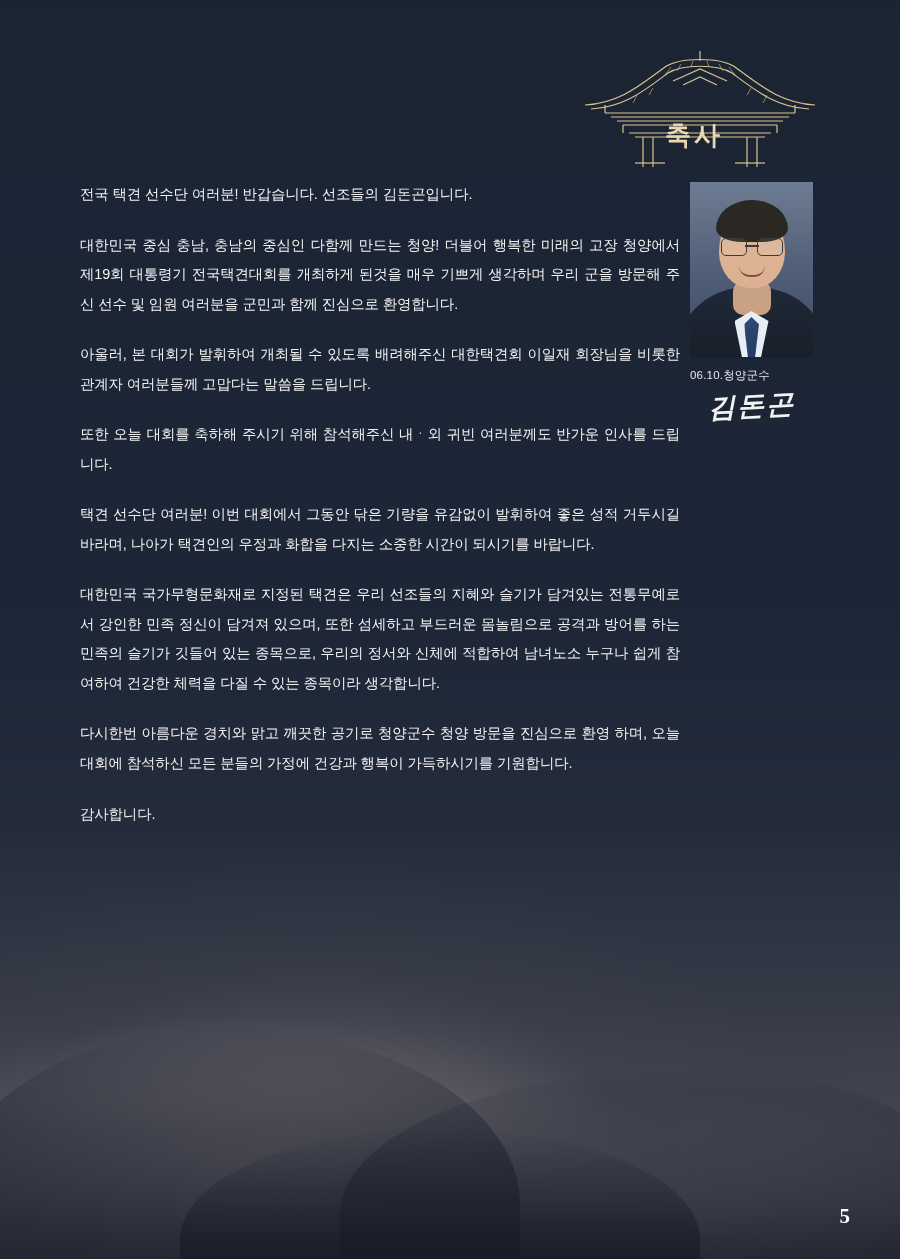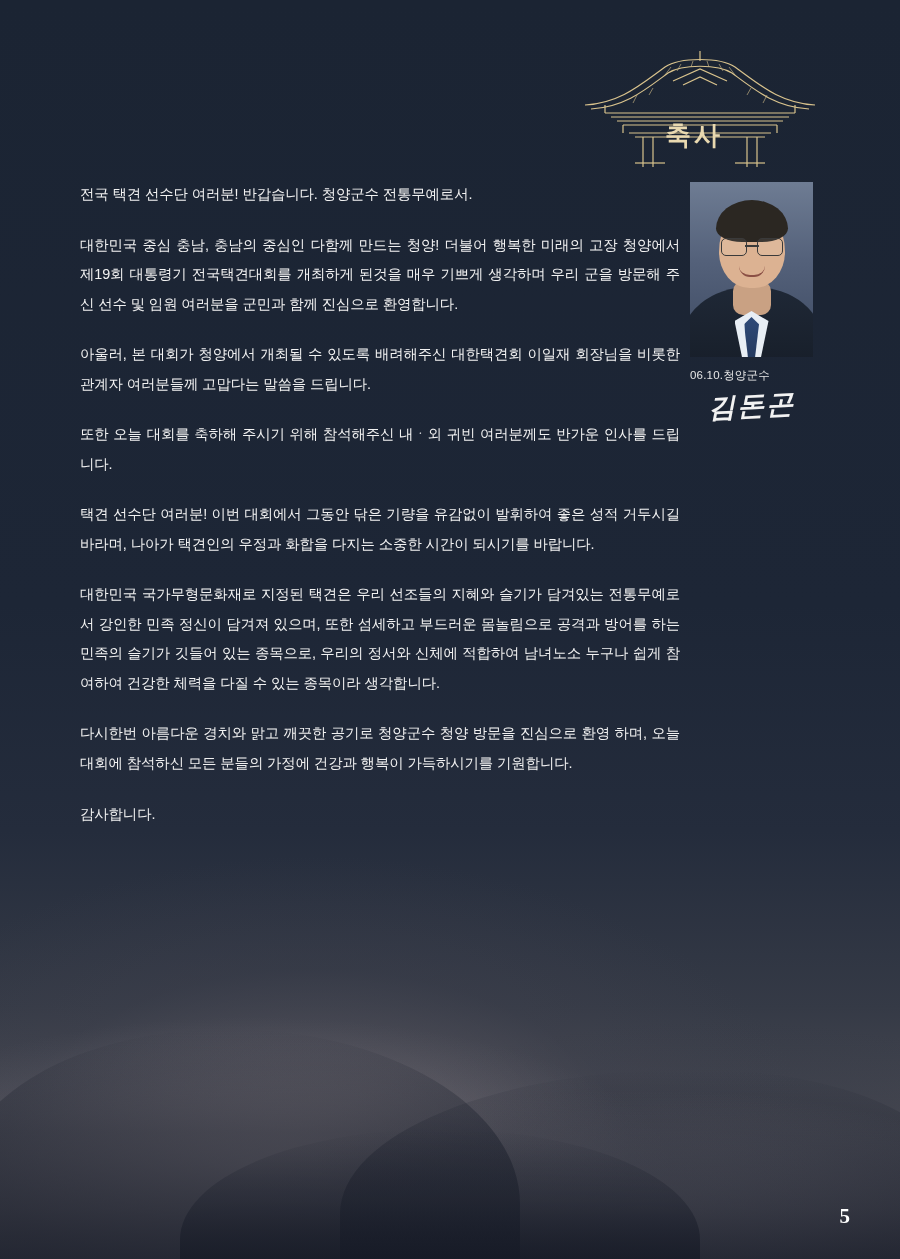--- a/index.html
+++ b/index.html
@@ -312,23 +312,23 @@
         <b></b>
         <i class="r"></i>
     </div>
     <div class="mouth"></div>
   </div>
 
   <div class="caption">06.10.청양군수</div>
   <div class="signature">김돈곤</div>
 
   <div class="letter">
-    <p class="para">전국 택견 선수단 여러분! 반갑습니다. 청양군수 전통무예로서.</p>
+    <p class="para">전국 택견 선수단 여러분! 반갑습니다. 선조들의 김돈곤입니다.</p>
     <p class="para">대한민국 중심 충남, 충남의 중심인 다함께 만드는 청양! 더불어 행복한 미래의 고장 청양에서 제19회 대통령기 전국택견대회를 개최하게 된것을 매우 기쁘게 생각하며 우리 군을 방문해 주신 선수 및 임원 여러분을 군민과 함께 진심으로 환영합니다.</p>
-    <p class="para">아울러, 본 대회가 청양에서 개최될 수 있도록 배려해주신 대한택견회 이일재 회장님을 비롯한 관계자 여러분들께 고맙다는 말씀을 드립니다.</p>
+    <p class="para">아울러, 본 대회가 발휘하여 개최될 수 있도록 배려해주신 대한택견회 이일재 회장님을 비롯한 관계자 여러분들께 고맙다는 말씀을 드립니다.</p>
     <p class="para">또한 오늘 대회를 축하해 주시기 위해 참석해주신 내ㆍ외 귀빈 여러분께도 반가운 인사를 드립니다.</p>
     <p class="para">택견 선수단 여러분! 이번 대회에서 그동안 닦은 기량을 유감없이 발휘하여 좋은 성적 거두시길 바라며, 나아가 택견인의 우정과 화합을 다지는 소중한 시간이 되시기를 바랍니다.</p>
     <p class="para">대한민국 국가무형문화재로 지정된 택견은 우리 선조들의 지혜와 슬기가 담겨있는 전통무예로서 강인한 민족 정신이 담겨져 있으며, 또한 섬세하고 부드러운 몸놀림으로 공격과 방어를 하는 민족의 슬기가 깃들어 있는 종목으로, 우리의 정서와 신체에 적합하여 남녀노소 누구나 쉽게 참여하여 건강한 체력을 다질 수 있는 종목이라 생각합니다.</p>
     <p class="para">다시한번 아름다운 경치와 맑고 깨끗한 공기로 청양군수 청양 방문을 진심으로 환영 하며, 오늘 대회에 참석하신 모든 분들의 가정에 건강과 행복이 가득하시기를 기원합니다.</p>
     <p class="para">감사합니다.</p>
   </div>
 
   <div class="pagenum">5</div>
 
 </div>

